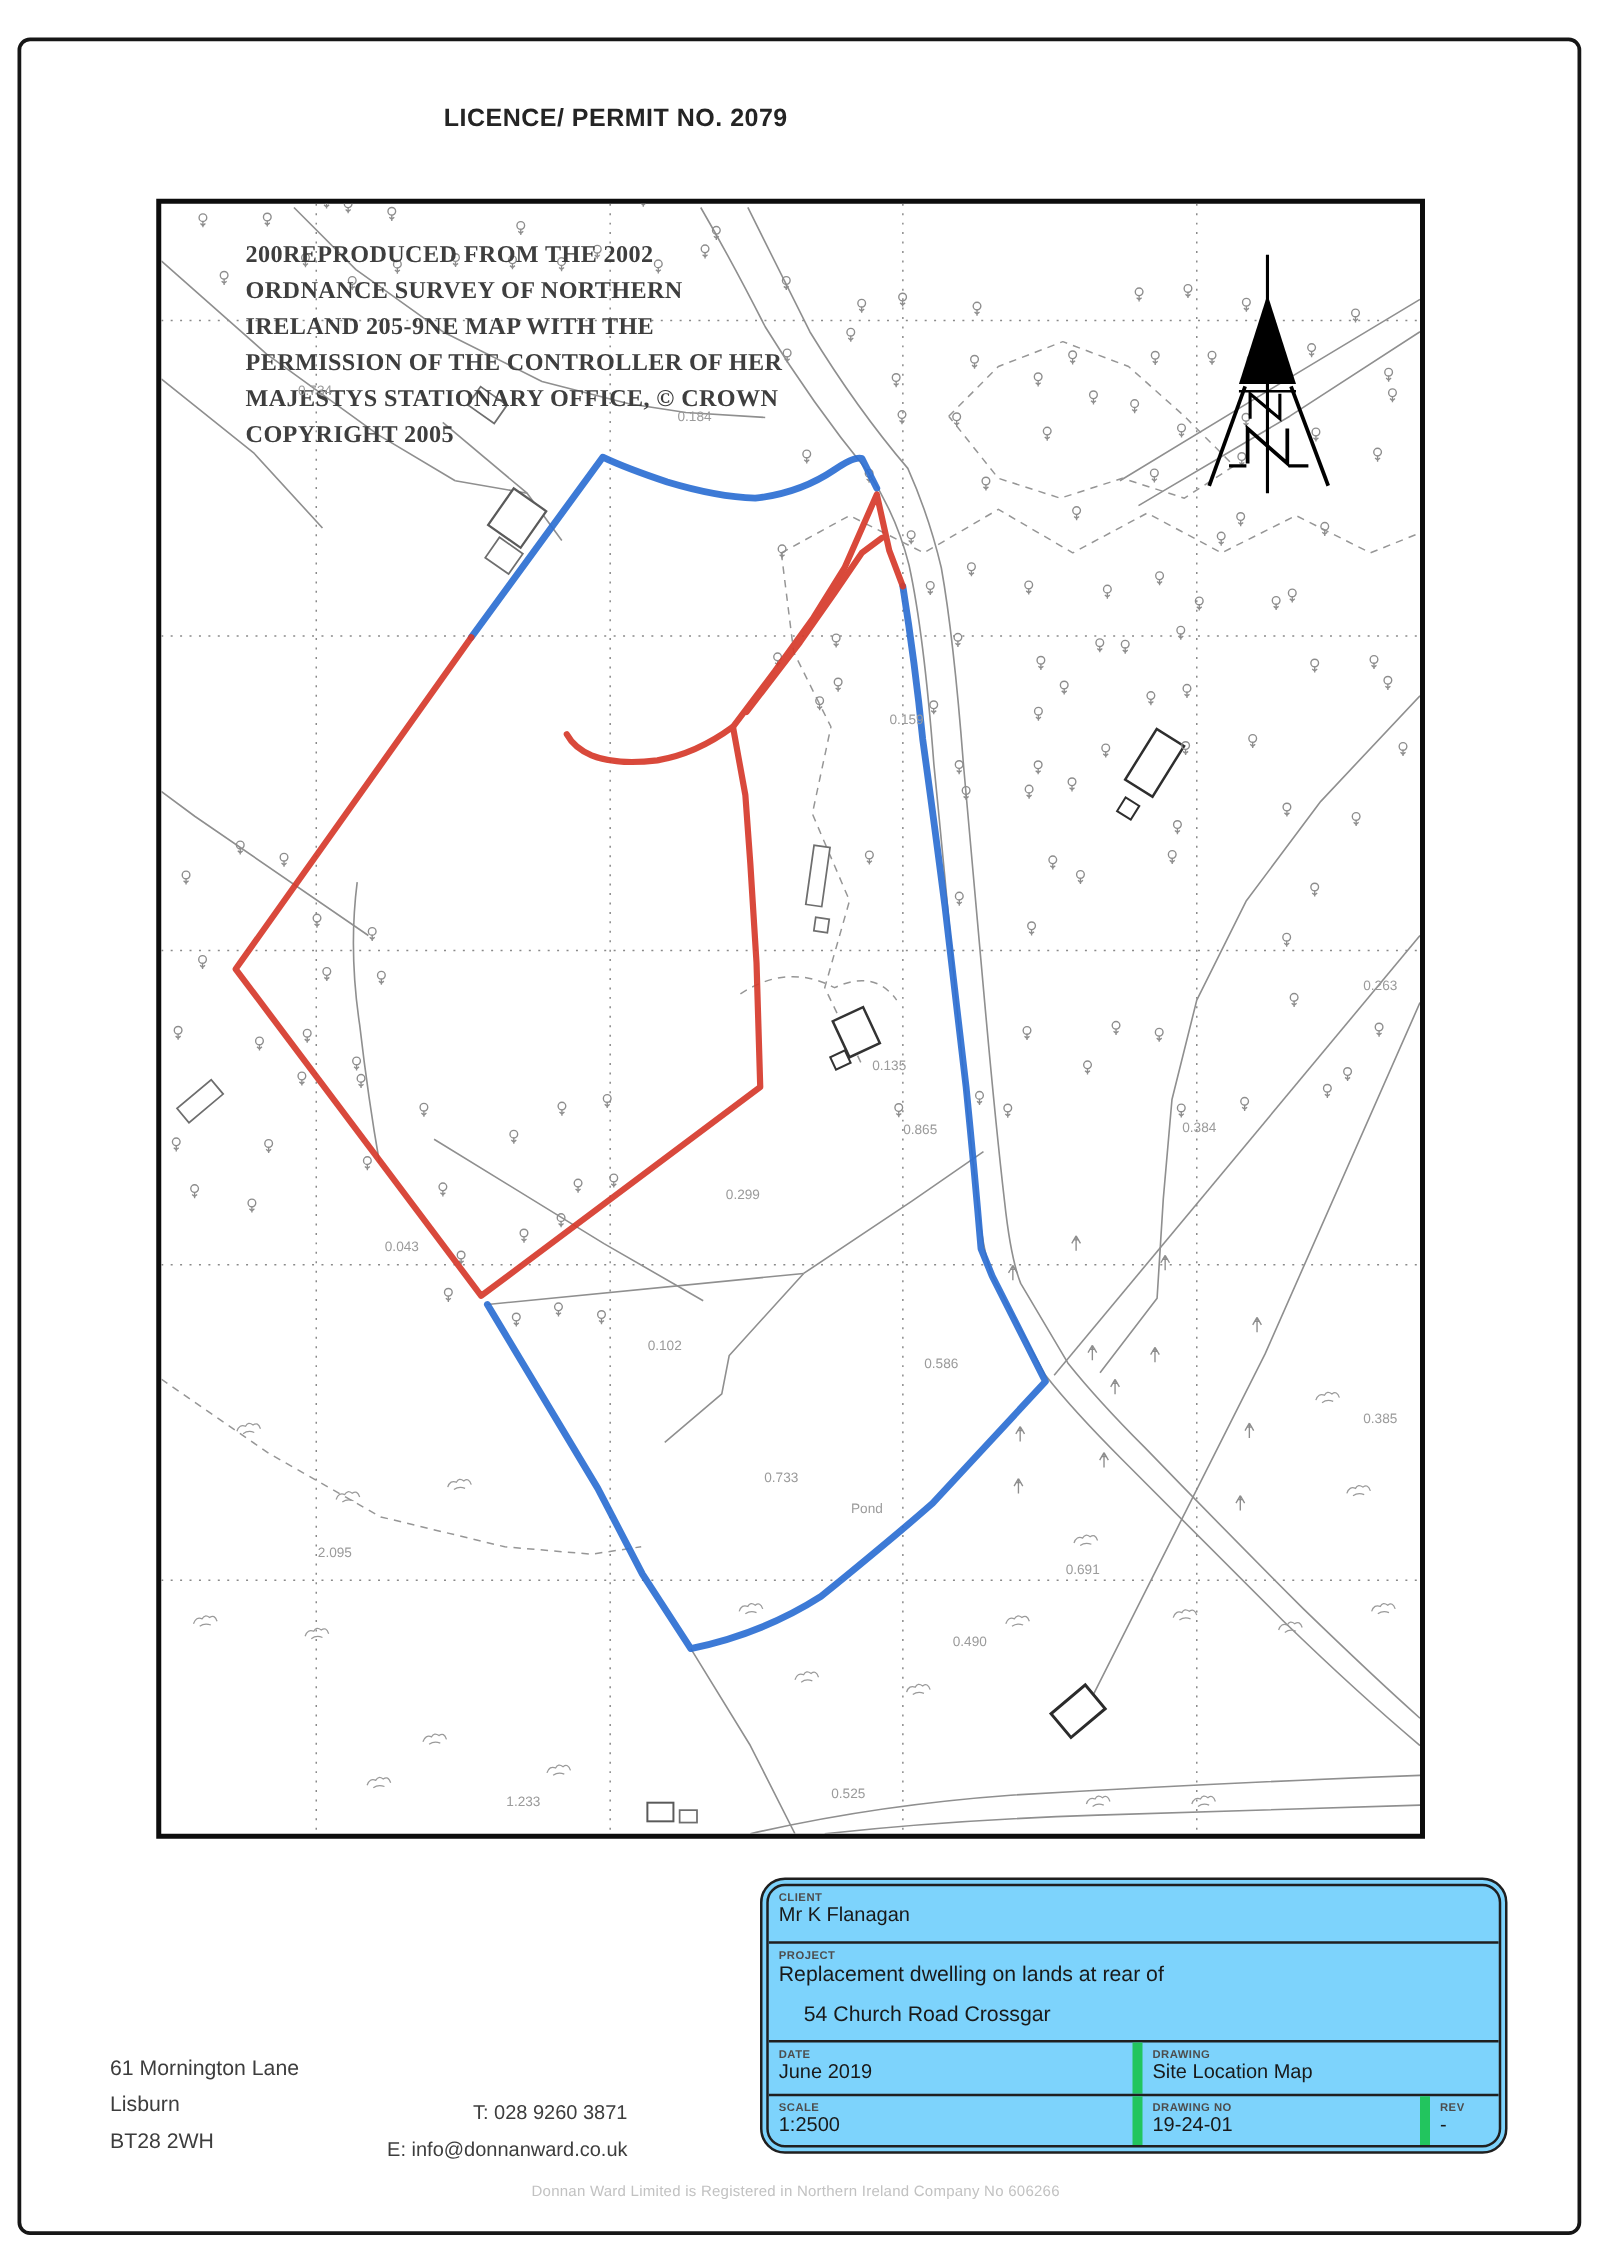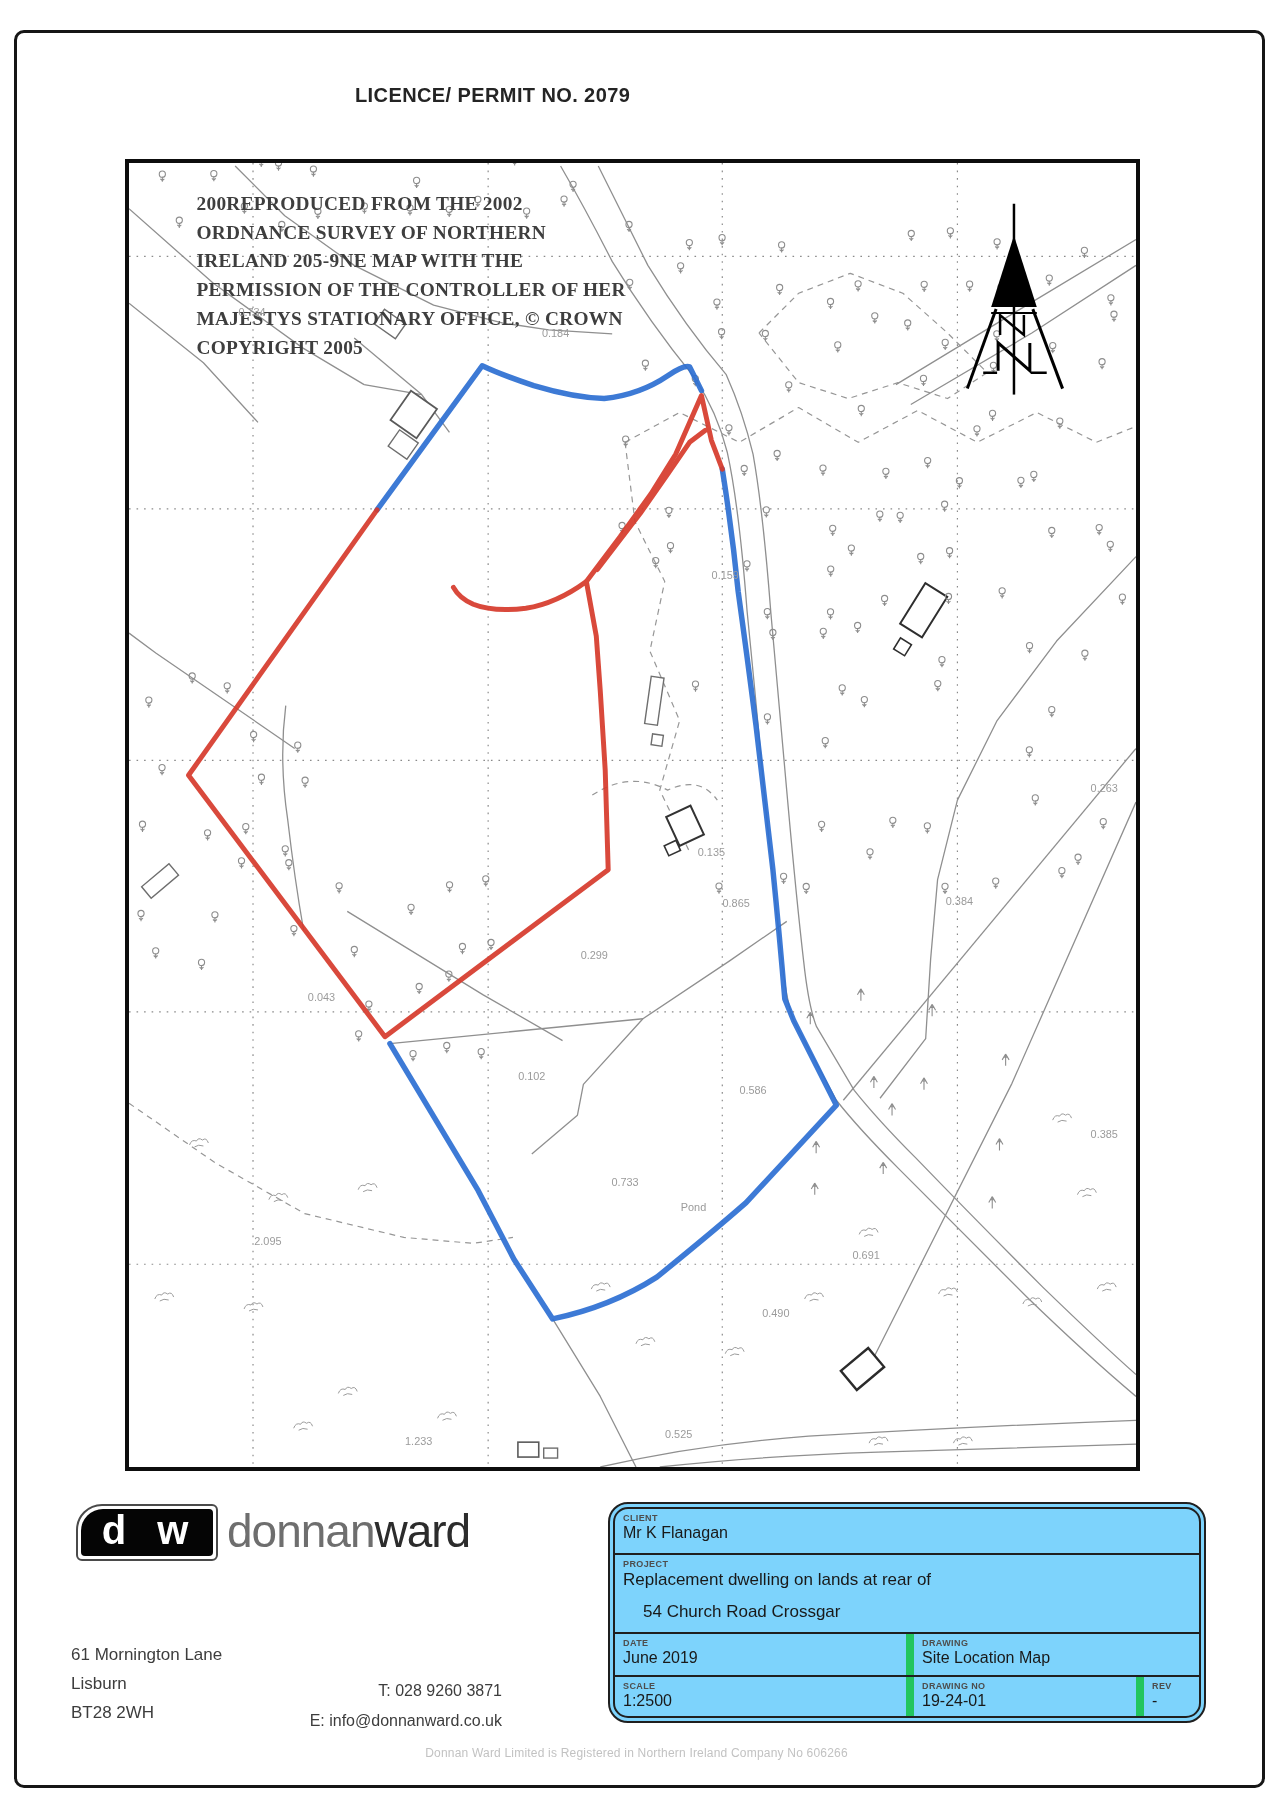--- a/index.html
+++ b/index.html
@@ -18,21 +18,21 @@
   
   #logo{position:absolute;left:76px;top:1504px;display:flex;align-items:center;}
   #logo-box-outer{border:2px solid #4a4a4a;border-radius:26px 6px 6px 6px;background:#fff;padding:3px;}
   #logo-box{background:#050505;border-radius:22px 4px 4px 4px;width:132px;height:47px;
     display:flex;align-items:center;justify-content:center;}
   #logo-box span{color:#fff;font-size:40px;font-weight:700;letter-spacing:10px;
     line-height:1;margin-top:-6px;margin-left:6px;}
   #logo-word{font-size:46px;letter-spacing:-1px;margin-left:9px;white-space:nowrap;margin-top:-4px;}
   #logo-word .lt{color:#6e6e6e;} #logo-word .dk{color:#2c2c2c;}
   
-  #address{position:absolute;left:71px;top:1640px;font-size:17px;line-height:29px;color:#3d3d3d;}
+  #address{position:absolute;left:88px;top:1640px;font-size:17px;line-height:29px;color:#3d3d3d;}
   #contact{position:absolute;left:268px;top:1676px;width:234px;text-align:right;
     font-size:16px;line-height:30px;color:#3d3d3d;}
   
   #tblock{position:absolute;left:608px;top:1502px;width:598px;height:221px;
     border:2.5px solid #1f1f1f;border-radius:20px;background:#7dd3fc;padding:3px;box-sizing:border-box;}
   #tblock-inner{width:100%;height:100%;border:2px solid #1f1f1f;border-radius:15px;
     box-sizing:border-box;display:grid;grid-template-rows:44px 79px 43px 1fr;overflow:hidden;}
   .tb-row{border-top:2px solid #1f1f1f;}
   .tb-row:first-child{border-top:none;}
   .tb-cols2{display:grid;grid-template-columns:291px 1fr;}
@@ -365,30 +365,20 @@
           <text x="694" y="1213" class="arealbl">Pond</text>
           <text x="265" y="1248" class="arealbl">2.095</text>
           <text x="868" y="1262" class="arealbl">0.691</text>
           <text x="777" y="1320" class="arealbl">0.490</text>
           <text x="417" y="1449" class="arealbl">1.233</text>
           <text x="679" y="1442" class="arealbl">0.525</text>
         </g>
     </svg>
   </div>
 
-  <div id="logo">
-    <div id="logo-box-outer">
-      <div id="logo-box">
-          <span>d w</span>
-        </div>
-    </div>
-    <div id="logo-word">
-      <span class="lt">donnan</span><span class="dk">ward</span>
-    </div>
-  </div>
 
   <div id="address">
     <div>61 Mornington Lane</div>
     <div>Lisburn</div>
     <div>BT28 2WH</div>
   </div>
   <div id="contact">
     <div>T: 028 9260 3871</div>
     <div>E: info@donnanward.co.uk</div>
   </div>

